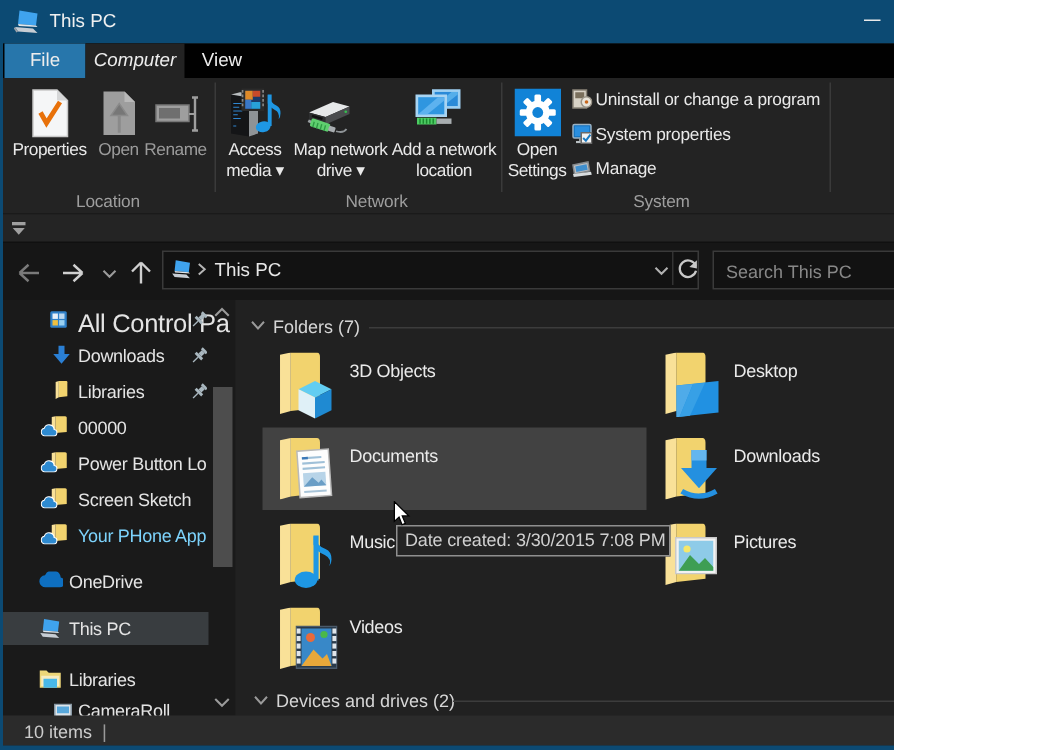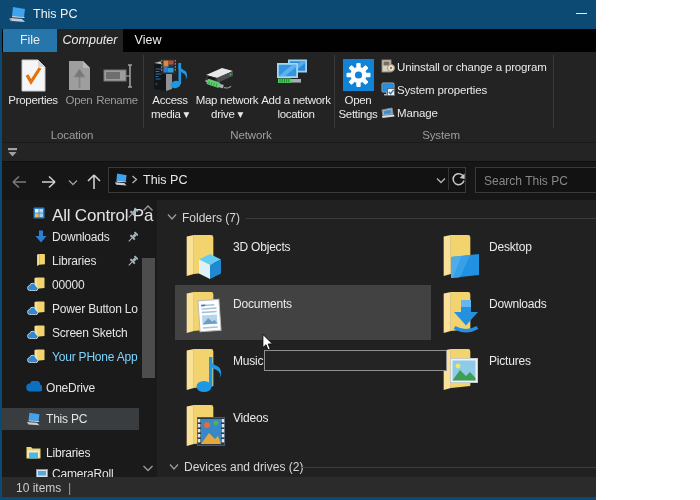--- a/index.html
+++ b/index.html
@@ -429,20 +429,21 @@
     <rect x="24.6" y="22" width="2.6" height="3.4" fill="#dfe5ea"></rect>
   </svg>
 
   <svg class="abs" style="left:169px;top:463px" width="10" height="8" viewBox="0 0 10 8">
     <path d="M1,1.5 L5,6 L9,1.5" stroke="#9a9a9a" stroke-width="1.3" fill="none"></path>
   </svg>
   <div class="hdr abs" style="left:184px;top:460px;">Devices and drives (2)</div>
   <div class="hline abs" style="left:302px;top:467px;width:376px;"></div>
 
   <div class="abs" style="left:264px;top:350px;width:181px;height:19px;background:#242424;border:1px solid #8f8f8f;"></div>
+  <div class="abs" style="left:270px;top:353px;font-size:12px;letter-spacing:-0.1px;color:#d0d0d0;white-space:nowrap;">Date created: 3/30/2015 7:08 PM</div>
 
   <svg class="abs" style="left:262px;top:334px" width="12" height="17" viewBox="0 0 14 20">
     <polygon points="1,0.5 1,16 4.7,12.6 7,18.6 9.6,17.5 7.2,11.7 12.3,11.7" fill="#fff" stroke="#000" stroke-width="1"></polygon>
   </svg>
   <div id="mscroll" class="abs"></div>
   <svg class="abs" style="left:684px;top:203px" width="12" height="9" viewBox="0 0 12 9">
     <path d="M1.5,6.5 L6,2 L10.5,6.5" stroke="#9a9a9a" stroke-width="1.4" fill="none"></path>
   </svg>
   <div class="abs" style="left:684px;top:213px;width:13px;height:119px;background:#4a4a4a;"></div>
   <svg class="abs" style="left:684px;top:463px" width="12" height="9" viewBox="0 0 12 9">

